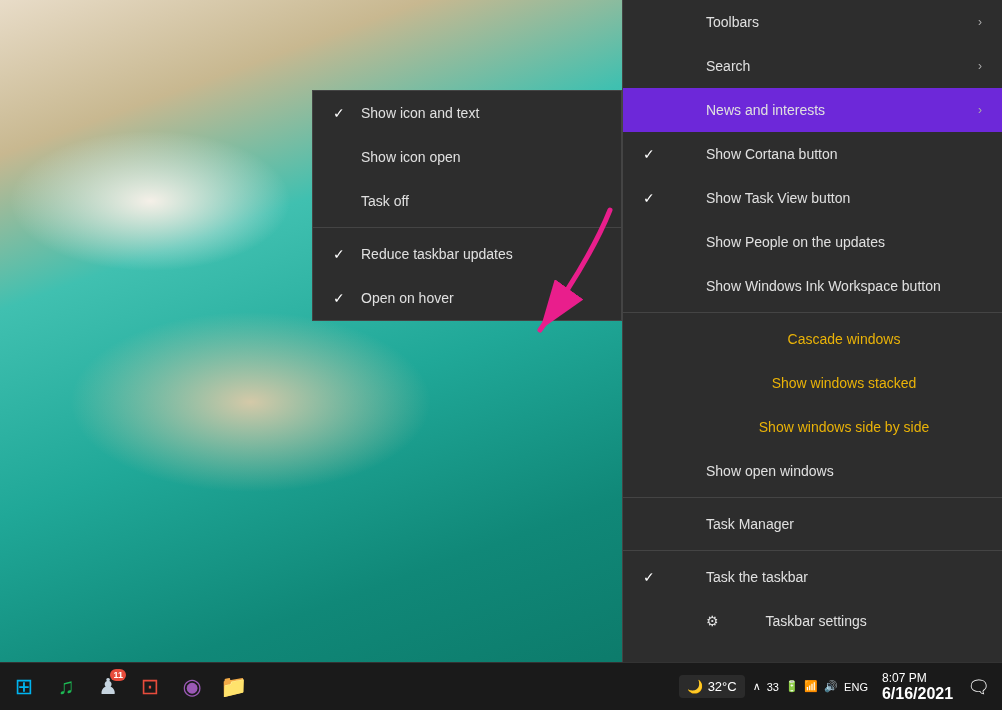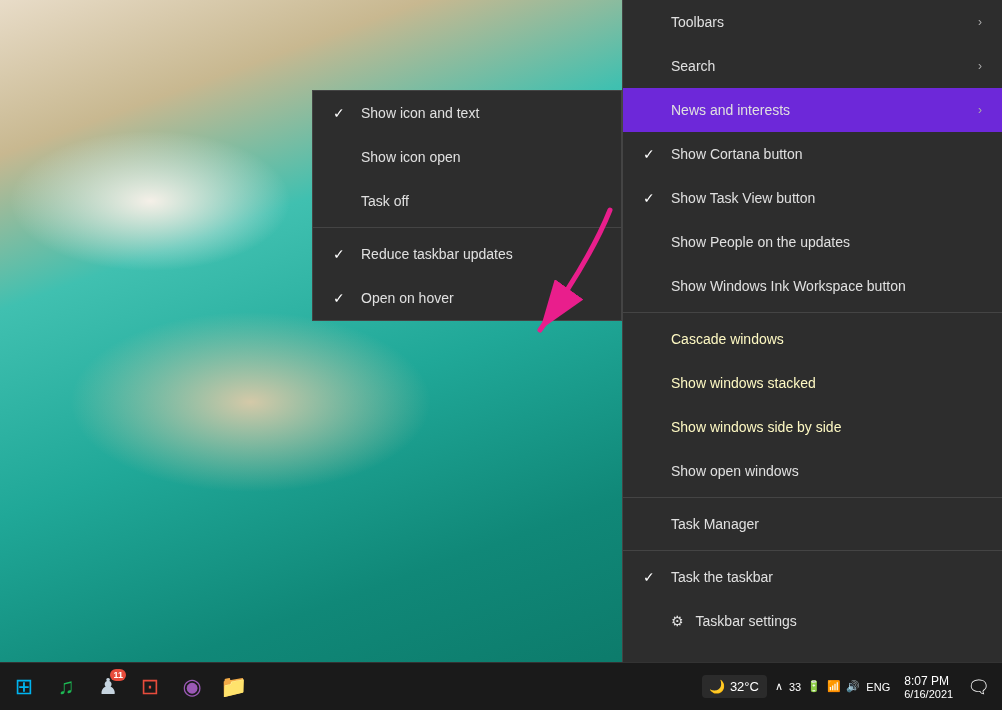--- a/index.html
+++ b/index.html
@@ -93,21 +93,22 @@
       cursor: pointer;
       padding: 2px 6px;
     }
 
     .taskbar-clock .time {
       font-size: 12px;
       font-weight: 500;
     }
 
     .taskbar-clock .date {
-      font-size: 11px;
+      font-size: 16px;
+      font-weight: bold;
     }
 
     .taskbar-weather {
       display: flex;
       align-items: center;
       gap: 4px;
       padding: 4px 8px;
       background: rgba(255,255,255,0.08);
       border-radius: 4px;
       cursor: pointer;
@@ -140,25 +141,27 @@
     }
 
     .menu-item {
       display: flex;
       align-items: center;
       padding: 12px 20px;
       cursor: pointer;
       font-size: 14px;
       min-height: 44px;
       position: relative;
+      gap: 35px;
     }
 
     .menu-item.disabled {
-      color: #fef9c3;
+      color: #eab308;
       cursor: default;
+      text-align: center;
     }
 
     .menu-item .check {
       width: 20px;
       margin-right: 8px;
       color: white;
       font-size: 14px;
     }
 
     .menu-item .label {

